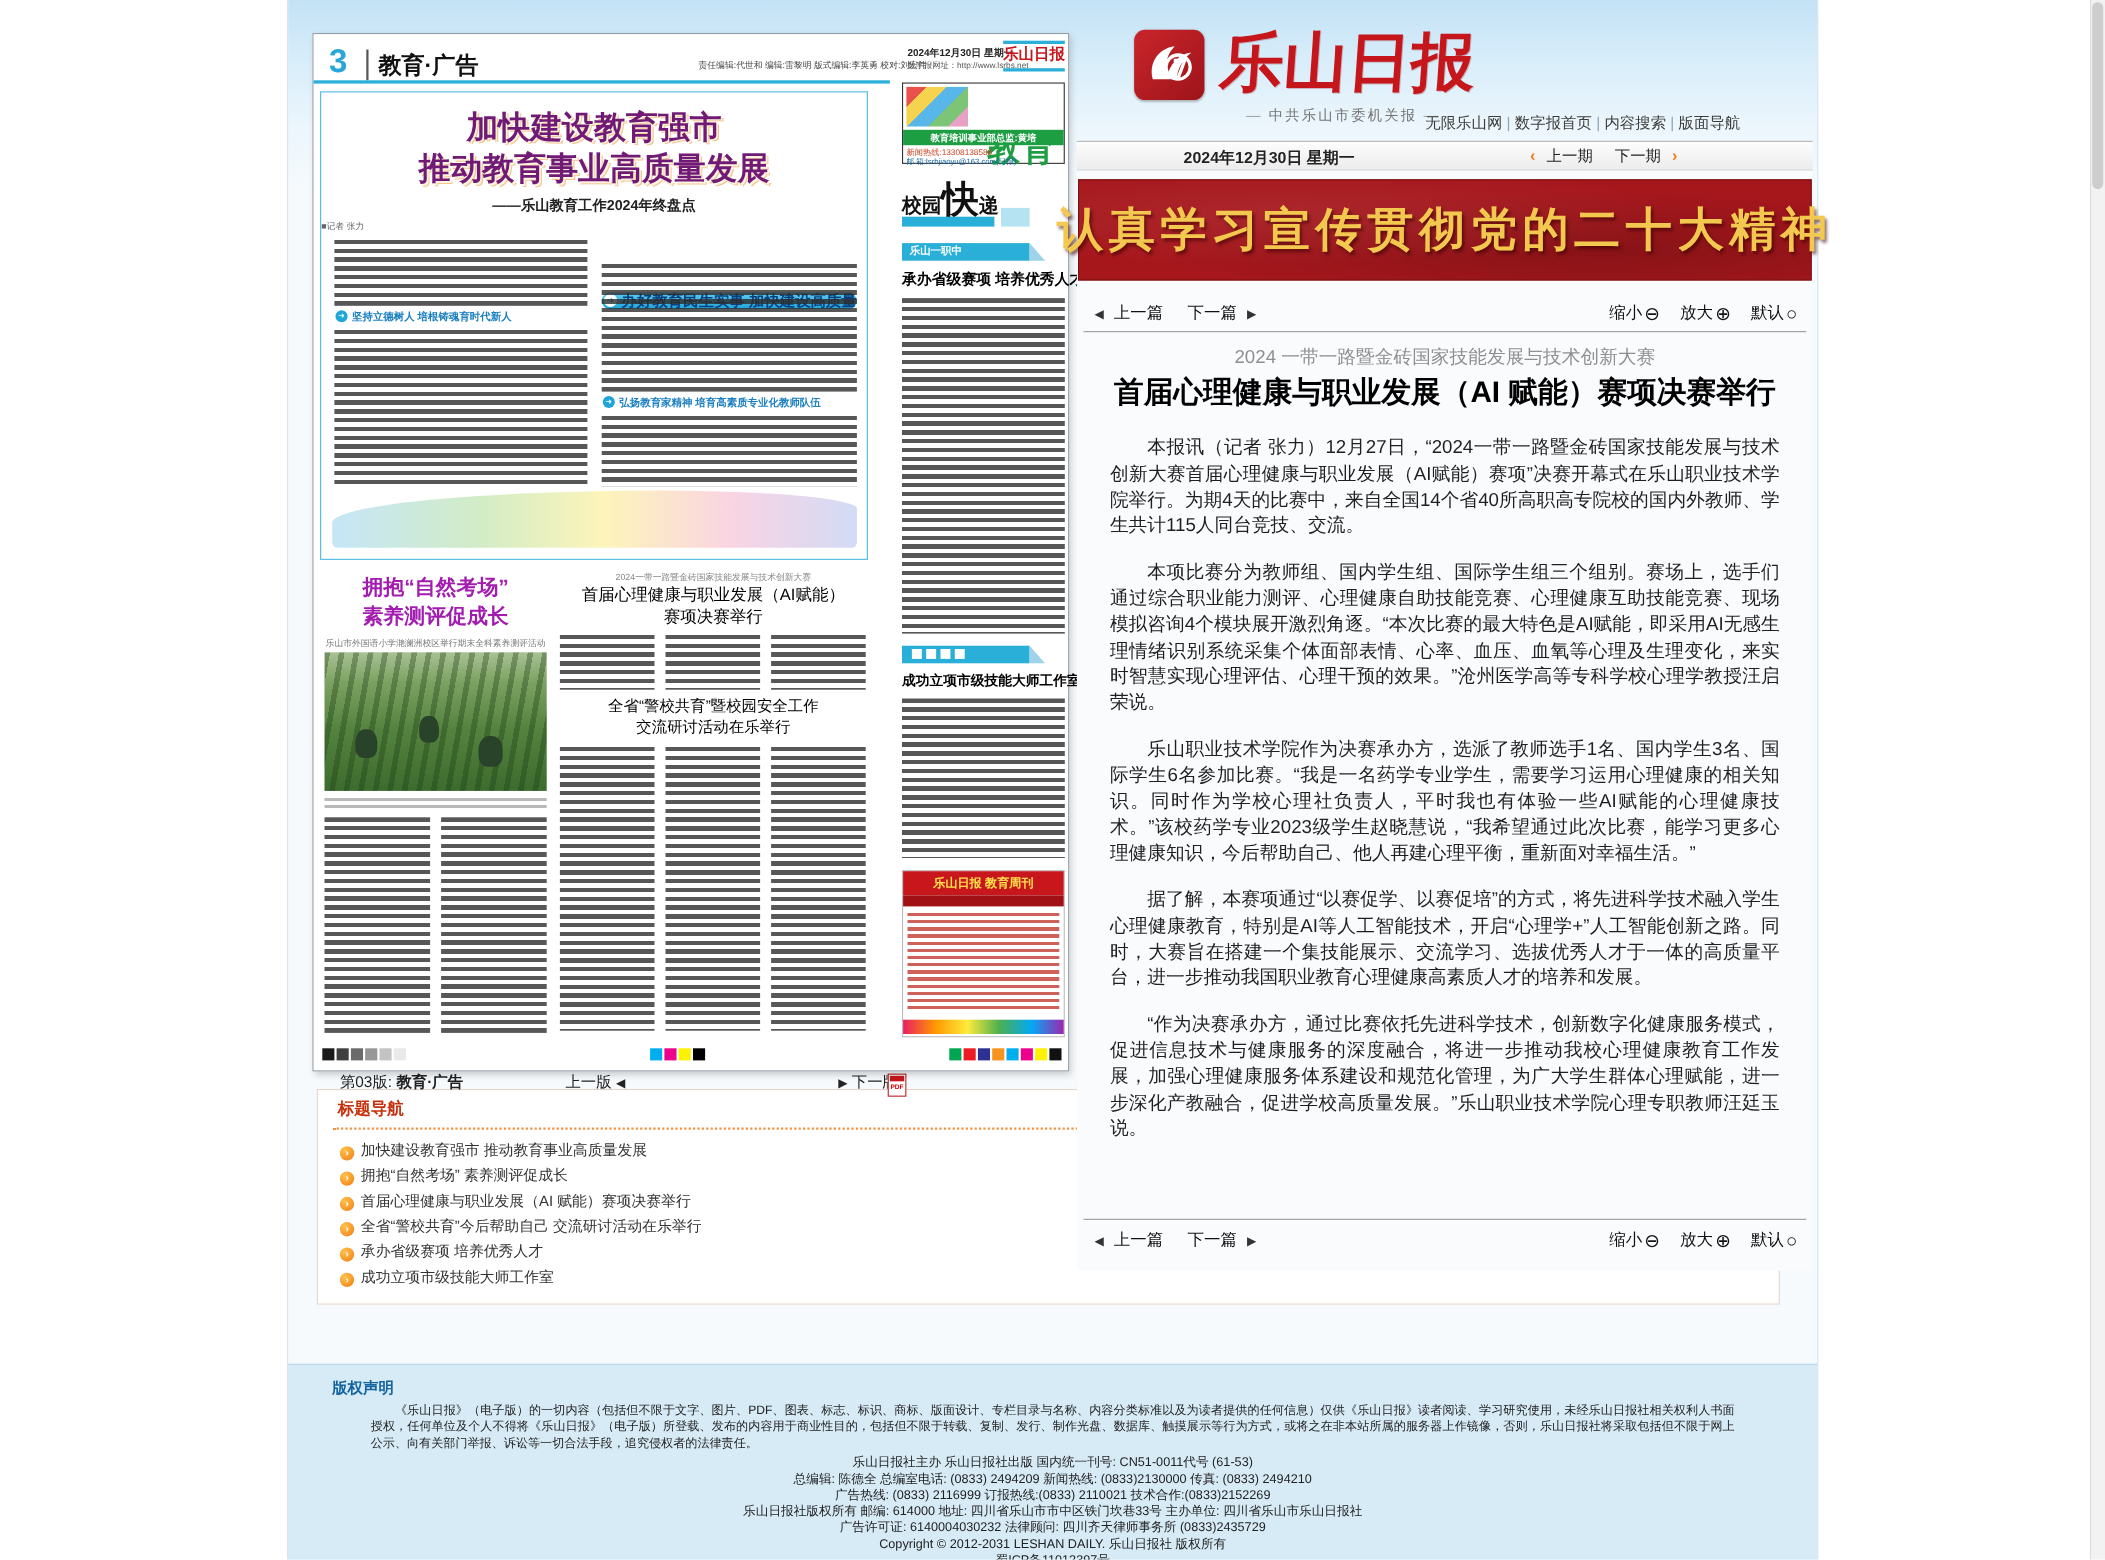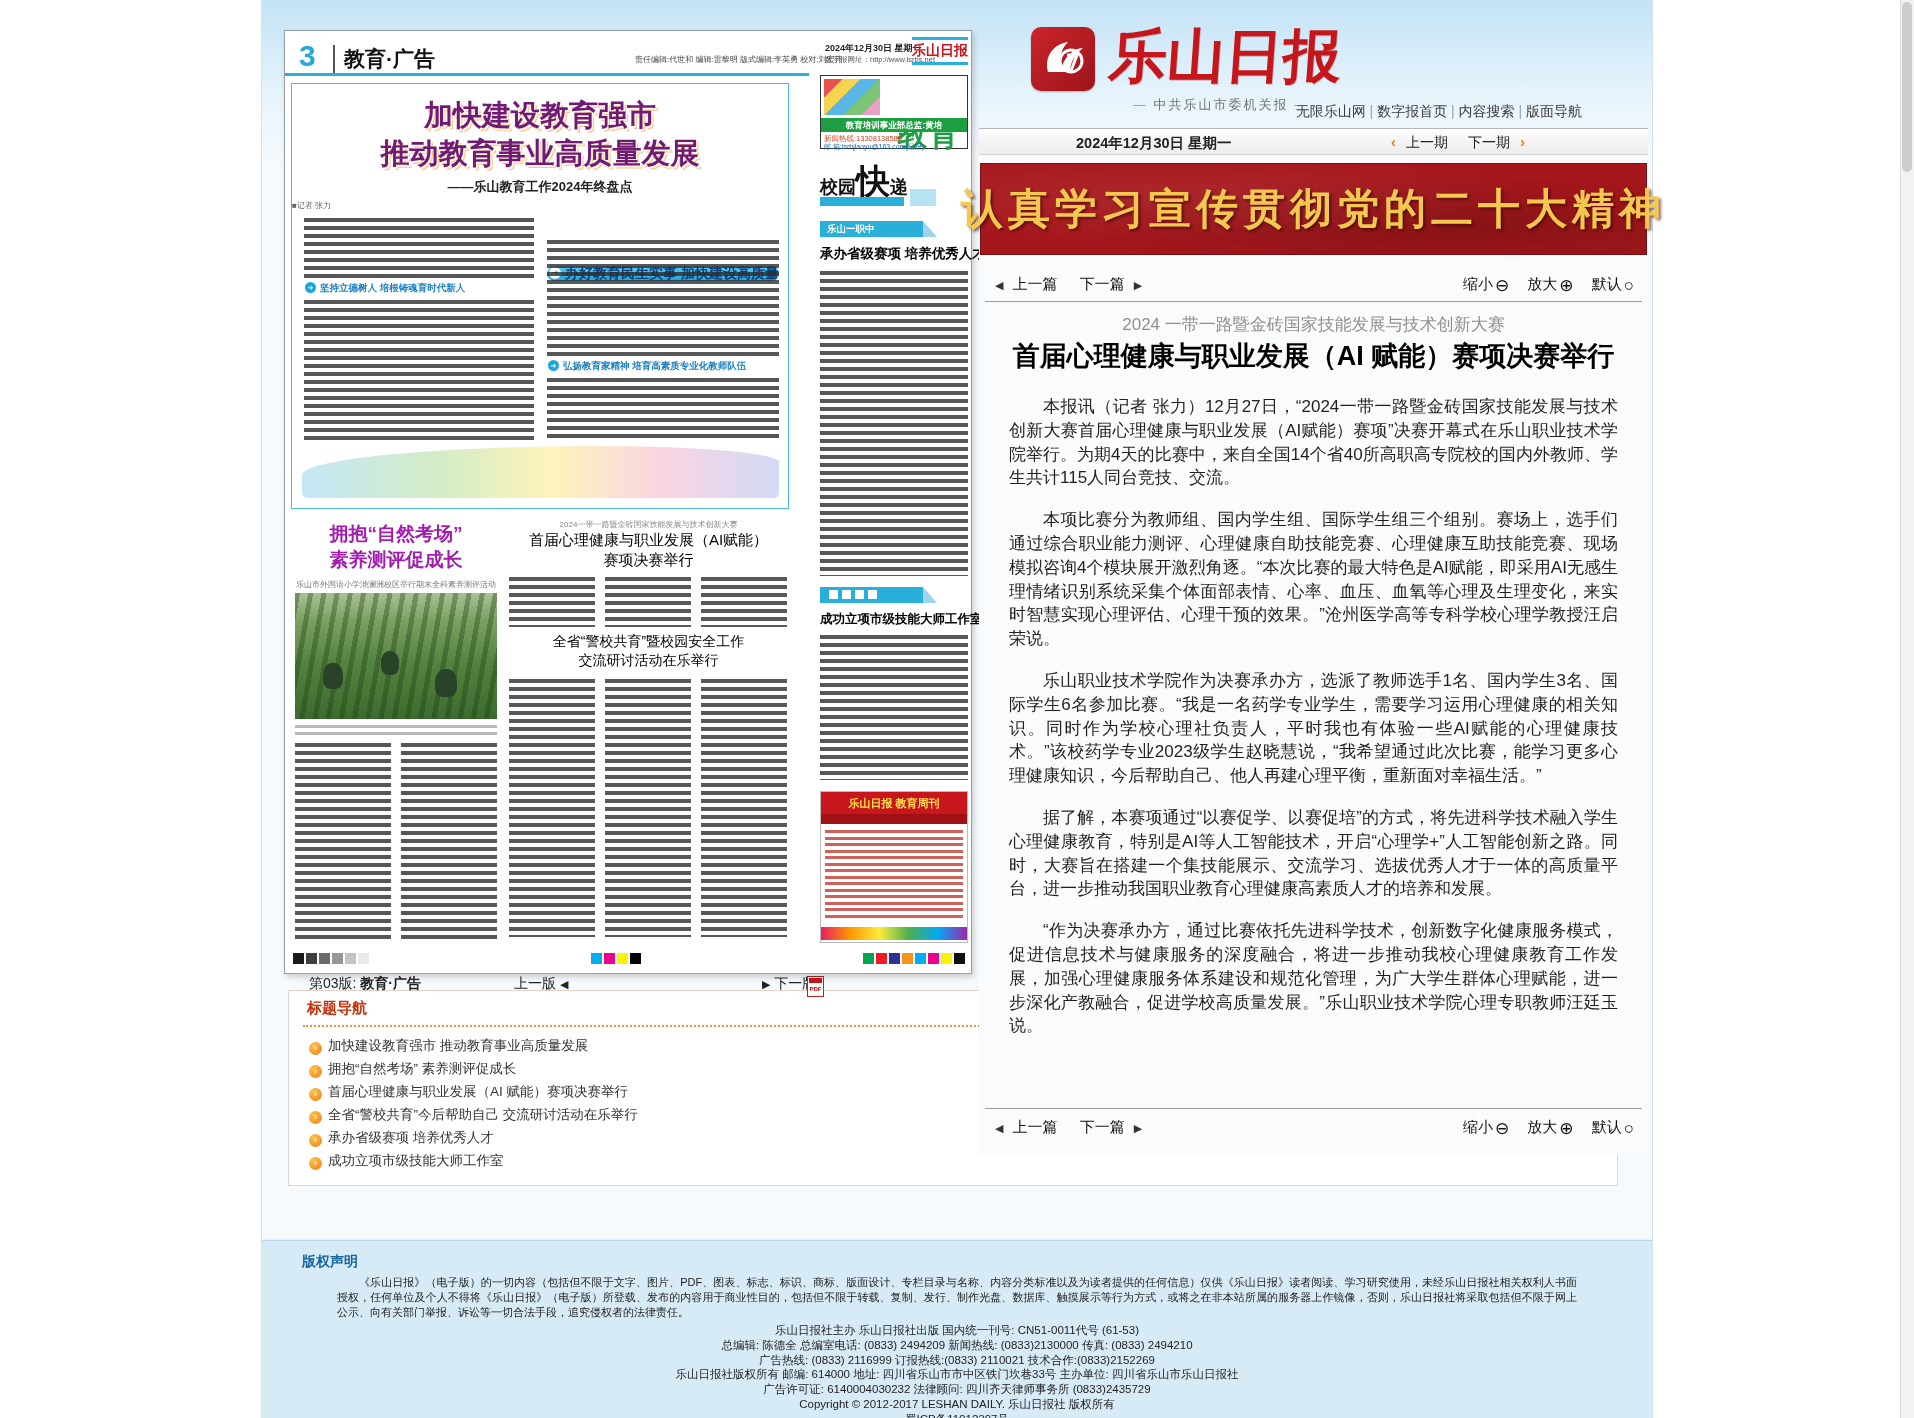--- a/index.html
+++ b/index.html
@@ -108,21 +108,21 @@
     font-size:8.5px; font-weight:bold; line-height:14px; text-align:center; white-space:nowrap; }
   .ad-hot { position:absolute; left:3px; top:58px; font-size:7.5px; color:#c42; white-space:nowrap; }
   .ad-mail { position:absolute; left:3px; top:66px; font-size:7px; color:#1464a0; white-space:nowrap; }
 
   .express { left:535px; top:128px; width:148px; height:54px; }
   .ex-t1 { font-size:18px; font-weight:bold; color:#111; }
   .ex-t2 { font-size:34px; font-weight:bold; color:#111; }
   .ex-bar { position:absolute; left:0; top:38px; width:84px; height:9px; background:#2ab0d8; }
   .ex-bar2 { position:absolute; left:90px; top:30px; width:26px; height:17px; background:#2ab0d8; opacity:.35; }
 
-  .tab { width:103px; height:16px; background:#2ab0d8; color:#fff; font-size:9.5px; font-weight:bold;
+  .tab { width:116px; height:16px; background:#2ab0d8; color:#fff; font-size:9.5px; font-weight:bold;
     line-height:16px; padding-left:7px; position:relative; white-space:nowrap; }
   .tab::after { content:""; position:absolute; right:-14px; top:0; border-left:14px solid #9ed3ea; border-top:16px solid transparent; }
   .wdash { display:inline-block; width:9px; height:9px; background:#fff; margin:3px 2px 0 2px; vertical-align:top; }
   .c-h { left:535px; width:148px; text-align:center; font-weight:bold; color:#000; white-space:nowrap; }
 
   .weekly { left:535px; top:760px; width:148px; height:152px; border:1px solid #bbb; background:#fff; }
   .w-band1 { position:absolute; left:0; top:0; width:100%; height:22px; background:#c8161d; color:#ffe24a;
     font-size:11px; font-weight:bold; line-height:22px; text-align:center; white-space:nowrap; }
   .w-band2 { position:absolute; left:0; top:22px; width:100%; height:10px; background:#a01015; }
   .w-table { position:absolute; left:4px; top:38px; width:138px; height:88px; }
@@ -352,21 +352,21 @@
 
     <div class="abs footer">
       <div class="f-notice-title">版权声明</div>
       <div class="f-notice">《乐山日报》（电子版）的一切内容（包括但不限于文字、图片、PDF、图表、标志、标识、商标、版面设计、专栏目录与名称、内容分类标准以及为读者提供的任何信息）仅供《乐山日报》读者阅读、学习研究使用，未经乐山日报社相关权利人书面授权，任何单位及个人不得将《乐山日报》（电子版）所登载、发布的内容用于商业性目的，包括但不限于转载、复制、发行、制作光盘、数据库、触摸展示等行为方式，或将之在非本站所属的服务器上作镜像，否则，乐山日报社将采取包括但不限于网上公示、向有关部门举报、诉讼等一切合法手段，追究侵权者的法律责任。</div>
       <div class="f-lines">
         <div>乐山日报社主办 乐山日报社出版 国内统一刊号: CN51-0011代号 (61-53)</div>
         <div>总编辑: 陈德全 总编室电话: (0833) 2494209 新闻热线: (0833)2130000 传真: (0833) 2494210</div>
         <div>广告热线: (0833) 2116999 订报热线:(0833) 2110021 技术合作:(0833)2152269</div>
         <div>乐山日报社版权所有 邮编: 614000 地址: 四川省乐山市市中区铁门坎巷33号 主办单位: 四川省乐山市乐山日报社</div>
         <div>广告许可证: 6140004030232 法律顾问: 四川齐天律师事务所 (0833)2435729</div>
-        <div>Copyright © 2012-2017 LESHAN DAILY. 乐山日报社 版权所有</div>
+        <div>Copyright © 2012-2031 LESHAN DAILY. 乐山日报社 版权所有</div>
         <div>蜀ICP备11012397号</div>
       </div>
     </div>
   </div>
 
   <div class="abs scrollbar">
     <div class="scroll-thumb"></div>
   </div>
 </div>
 

